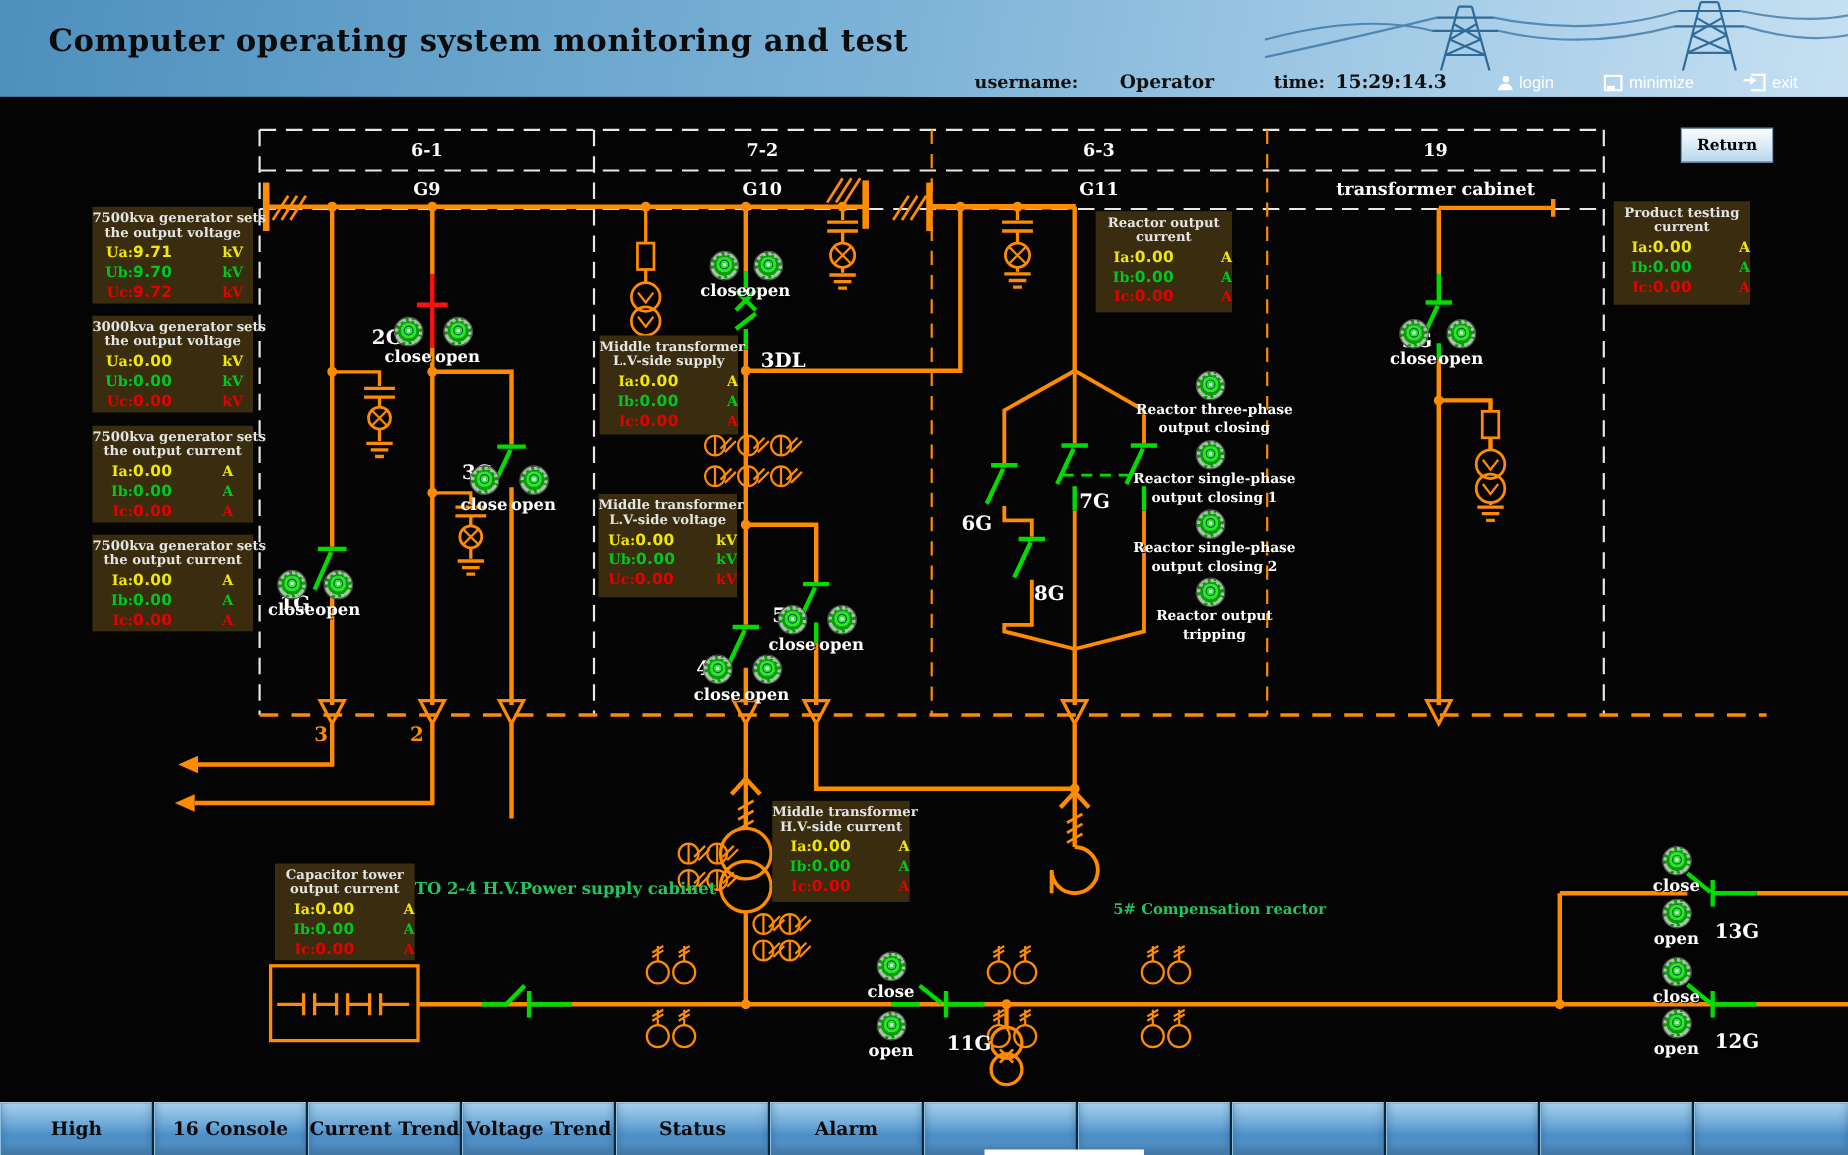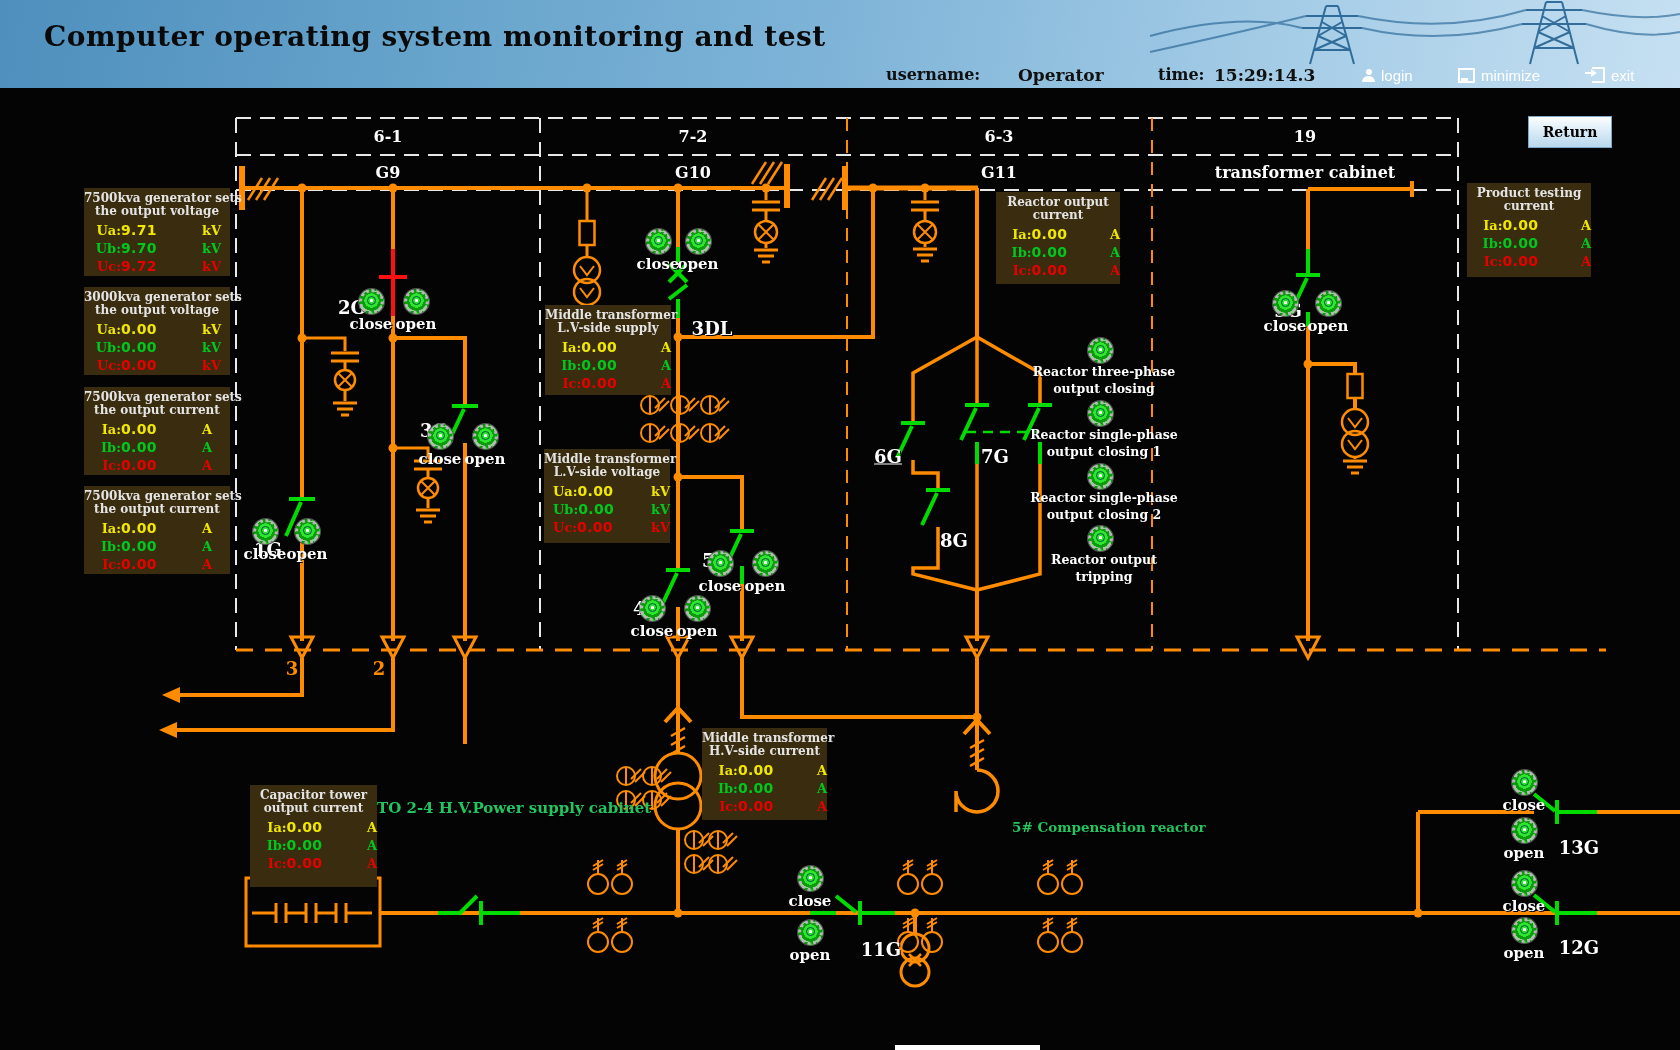--- a/index.html
+++ b/index.html
@@ -314,21 +314,21 @@
   <div class="sec" style="left:999px;top:172px;">G11</div>
   <div class="sec" style="left:1305px;top:136px;">19</div>
   <div class="sec" style="left:1305px;top:172px;">transformer cabinet</div>
 
   <div class="sw" style="left:268px;top:501px;">1G</div>
   <div class="sw" style="left:352px;top:259px;">2G</div>
   <div class="sw" style="left:434px;top:382px;">3G</div>
   <div class="sw" style="left:712px;top:280px;">3DL</div>
   <div class="sw" style="left:647px;top:560px;">4G</div>
   <div class="sw" style="left:716px;top:512px;">5G</div>
-  <div class="sw" style="left:888px;top:408px;text-decoration:underline;">6G</div>
+  <div class="sw" style="left:888px;top:428px;">6G</div>
   <div class="sw" style="left:995px;top:408px;">7G</div>
   <div class="sw" style="left:954px;top:492px;">8G</div>
   <div class="sw" style="left:1288px;top:262px;">9G</div>
   <div class="sw" style="left:881px;top:901px;">11G</div>
   <div class="sw" style="left:1579px;top:899px;">12G</div>
   <div class="sw" style="left:1579px;top:799px;">13G</div>
   <div class="onum" style="left:292px;top:668px;">3</div>
   <div class="onum" style="left:379px;top:668px;">2</div>
   <div class="note" style="left:377px;top:757px;">TO 2-4 H.V.Power supply cabinet</div>
   <div class="note" style="left:1012px;top:777px;font-size:13.5px;">5# Compensation reactor</div>
@@ -595,34 +595,48 @@
         <span class="p-lab">Ib:</span>
         <span class="p-val">0.00</span>
         <span class="p-unit">A</span>
       </div>
     <div class="p-row ph-c">
         <span class="p-lab">Ic:</span>
         <span class="p-val">0.00</span>
         <span class="p-unit">A</span>
       </div>
   </div>
-  <div class="panel" style="left:250px;top:785px;width:127px;height:102px;">
+  <div class="panel" style="left:250px;top:785px;width:127px;height:88px;">
     <div class="p-title"><span>Capacitor tower</span><br><span>output current</span></div>
     <div class="p-row ph-a">
         <span class="p-lab">Ia:</span>
         <span class="p-val">0.00</span>
         <span class="p-unit">A</span>
       </div>
     <div class="p-row ph-b">
         <span class="p-lab">Ib:</span>
         <span class="p-val">0.00</span>
         <span class="p-unit">A</span>
       </div>
     <div class="p-row ph-c">
         <span class="p-lab">Ic:</span>
         <span class="p-val">0.00</span>
         <span class="p-unit">A</span>
       </div>
   </div>
 
+  <div class="nav">
+    <div class="nav-item">High</div>
+    <div class="nav-item">16 Console</div>
+    <div class="nav-item">Current Trend</div>
+    <div class="nav-item">Voltage Trend</div>
+    <div class="nav-item">Status</div>
+    <div class="nav-item">Alarm</div>
+    <div class="nav-item"></div>
+    <div class="nav-item"></div>
+    <div class="nav-item"></div>
+    <div class="nav-item"></div>
+    <div class="nav-item"></div>
+    <div class="nav-item" style="margin-right:0;width:140px;"></div>
+  </div>
   <div class="nav-underline"></div>
 
 </div>
 
 </body></html>

